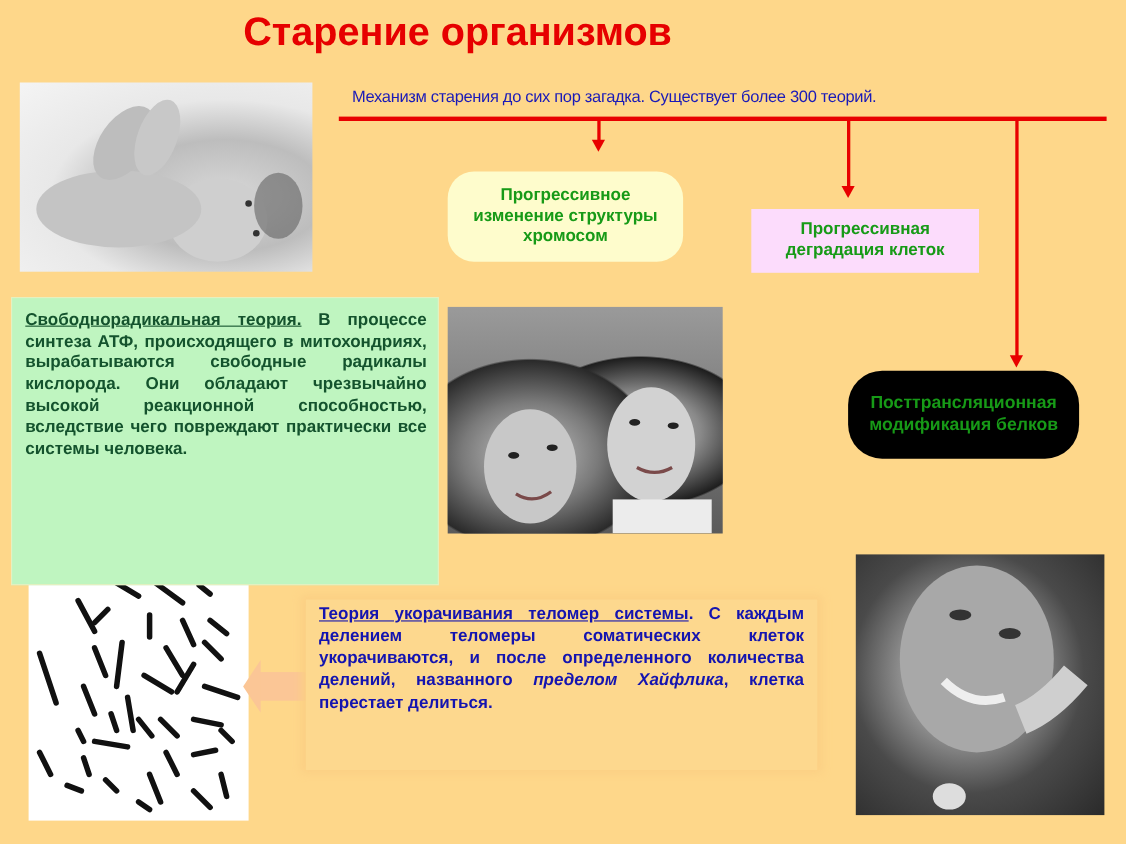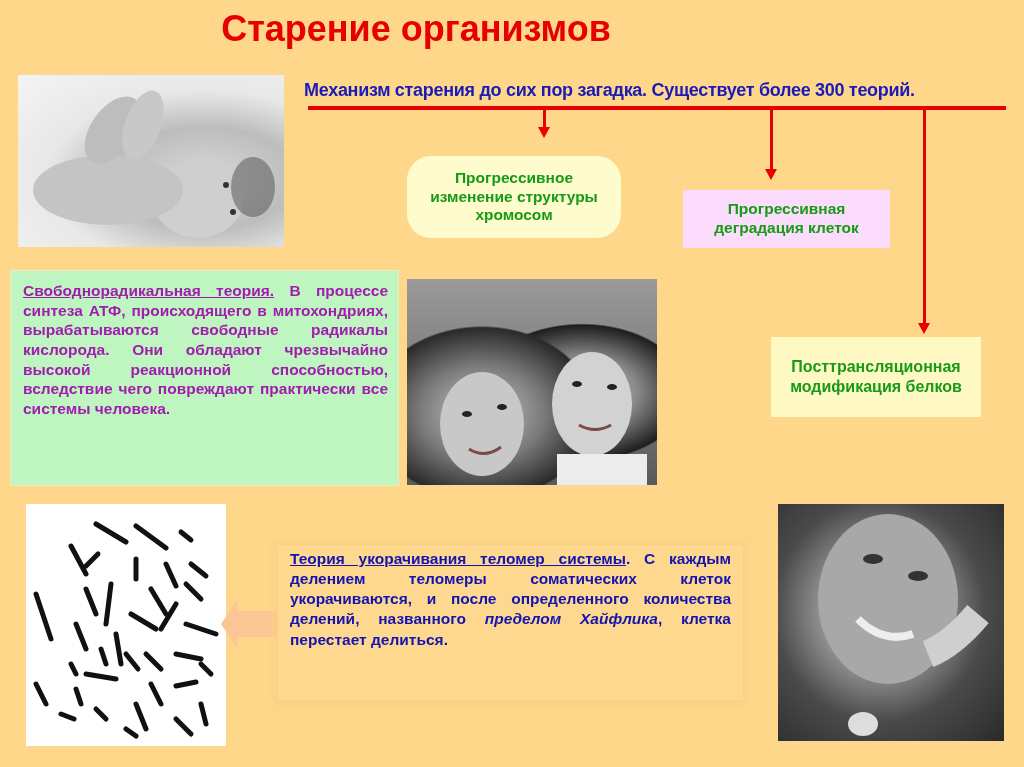--- a/index.html
+++ b/index.html
@@ -8,56 +8,56 @@
     background: #fed78a;
     font-family: "Liberation Sans", sans-serif;
     position: relative;
   }
   .abs { position: absolute; }
   .title {
     left: 0; width: 832px; top: 8px; text-align: center;
     color: #e60000; font-weight: bold; font-size: 36px;
   }
   .subtitle {
-    left: 304px; top: 80px; width: 700px;
-    color: #1a1ab8; font-weight: bold; font-size: 18px;
+    left: 320px; top: 80px; width: 700px;
+    color: #1a1ab8; font-weight: normal; font-size: 15px;
     letter-spacing: -0.3px;
   }
   .hline { left: 308px; top: 106px; width: 698px; height: 4px; background: #e80000; }
   .vline { width: 3px; background: #e80000; }
   .arrowhead {
     width: 0; height: 0;
     border-left: 6px solid transparent; border-right: 6px solid transparent;
     border-top: 11px solid #e80000;
   }
   .box {
     font-weight: bold; color: #179a17; text-align: center;
     display: flex; align-items: center; justify-content: center;
     line-height: 1.22;
   }
   .box-yellow { left: 407px; top: 156px; width: 214px; height: 82px; background: #fefccc; font-size: 15.5px; border-radius: 24px; }
   .box-pink { left: 683px; top: 190px; width: 207px; height: 58px; background: #fcdcfc; font-size: 15.5px; justify-content: center; }
-  .box-blue { left: 771px; top: 337px; width: 210px; height: 80px; background: #fef9c3; font-size: 16px; }
+  .box-blue { left: 771px; top: 337px; width: 210px; height: 80px; background: #000000; font-size: 16px; border-radius: 31px; }
 
   .photo { background: #888; overflow: hidden; }
   .ph-baby { left: 18px; top: 75px; width: 266px; height: 172px;
     background: radial-gradient(ellipse at 70% 60%, #d8d8d8 0%, #bdbdbd 35%, #e8e8e8 60%, #f4f4f4 100%); }
   .ph-women { left: 407px; top: 279px; width: 250px; height: 206px;
     background: radial-gradient(ellipse at 30% 65%, #c9c9c9 0%, #7a7a7a 25%, #2a2a2a 45%, transparent 46%),
                 radial-gradient(ellipse at 70% 55%, #d0d0d0 0%, #8a8a8a 22%, #1e1e1e 42%, transparent 43%),
                 linear-gradient(#9a9a9a, #5a5a5a); }
   .ph-old { left: 778px; top: 504px; width: 226px; height: 237px;
     background: radial-gradient(ellipse at 45% 45%, #d8d8d8 0%, #9a9a9a 30%, #4a4a4a 60%, #2a2a2a 100%); }
   .ph-chromo { left: 26px; top: 504px; width: 200px; height: 242px; background: #fff; }
 
   .text-green {
-    left: 10px; top: 270px; width: 389px; height: 216px;
+    left: 10px; top: 270px; width: 389px; height: 262px;
     background: #bff5c0; border: 1px solid #e6f0c0;
     padding: 10px 10px 0 12px;
-    color: #a21caf; font-weight: bold; font-size: 15.5px; line-height: 1.27;
+    color: #14532d; font-weight: bold; font-size: 15.5px; line-height: 1.27;
     text-align: justify;
   }
   .text-tel {
     left: 278px; top: 545px; width: 465px; height: 155px;
     background: #fdd88e;
     padding: 4px 12px 0 12px;
     color: #1414b0; font-weight: bold; font-size: 15.5px; line-height: 1.3;
     text-align: justify;
     box-shadow: 0 0 8px 4px #fbcf84;
   }

